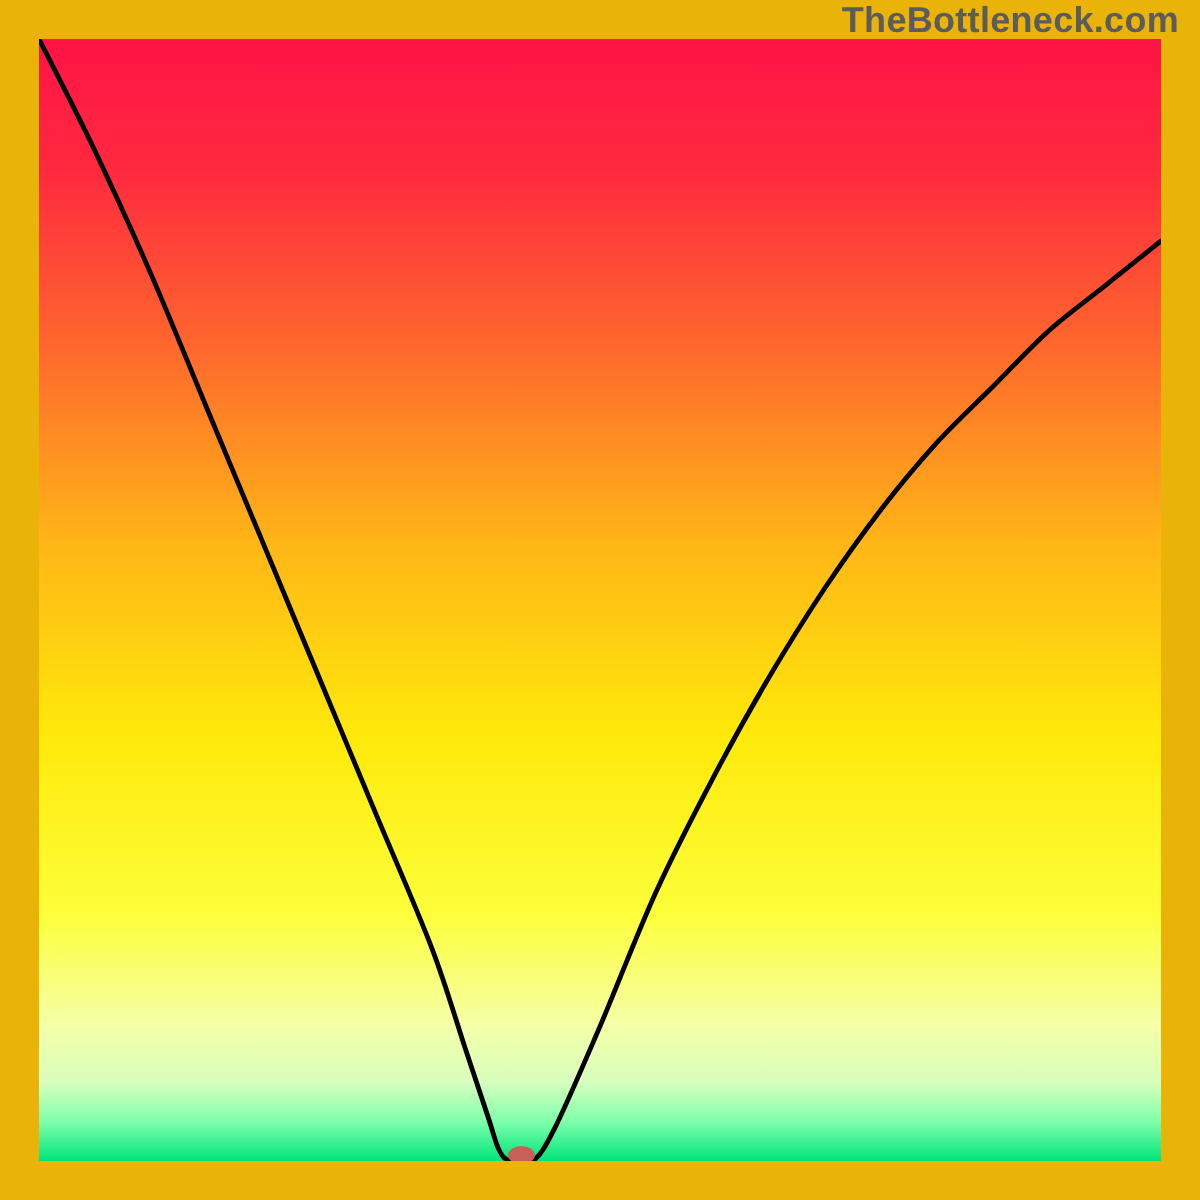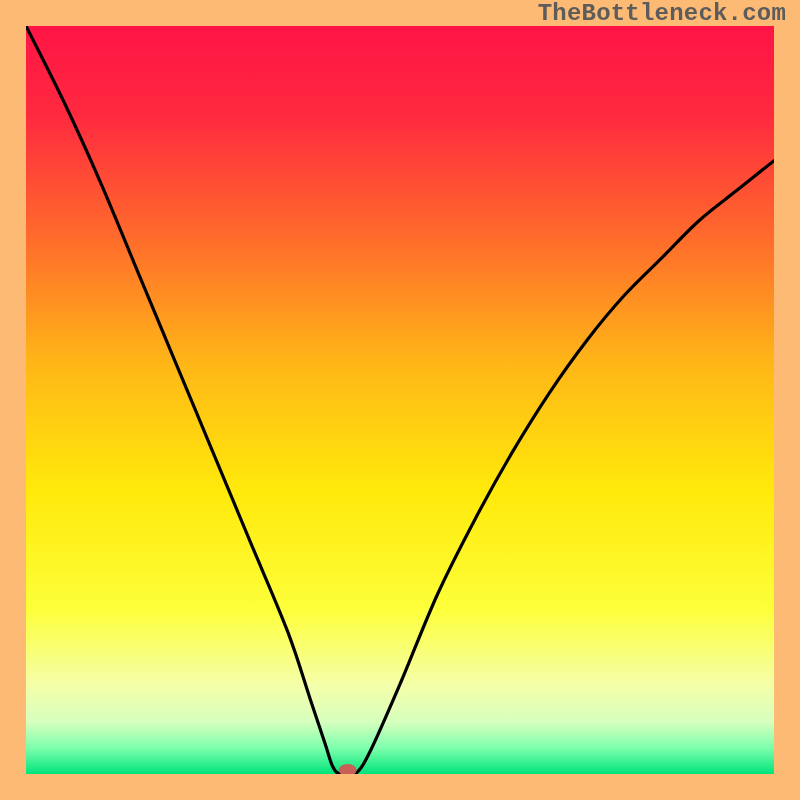--- a/index.html
+++ b/index.html
@@ -8,22 +8,21 @@
     width: 800px;
     height: 800px;
     overflow: hidden;
     background: #000;
     font-family: Arial, Helvetica, sans-serif;
   }
   .outer {
     position: relative;
     width: 800px;
     height: 800px;
-    background: #fdba74;
-    font-family: Liberation Mono, monospace;
+    background: #eab308;
   }
   .watermark {
     position: absolute;
     top: 0;
     right: 14px;
     color: #5c5c5c;
     font-size: 24px;
     font-weight: 600;
     letter-spacing: 0.2px;
     z-index: 50;

